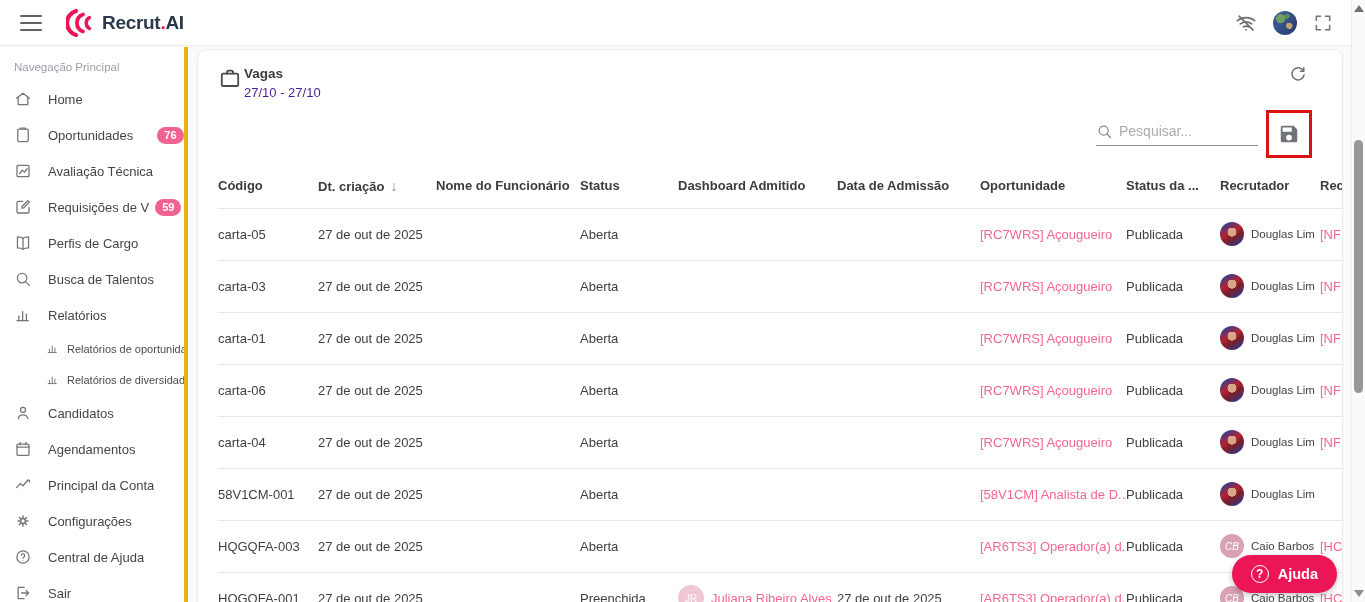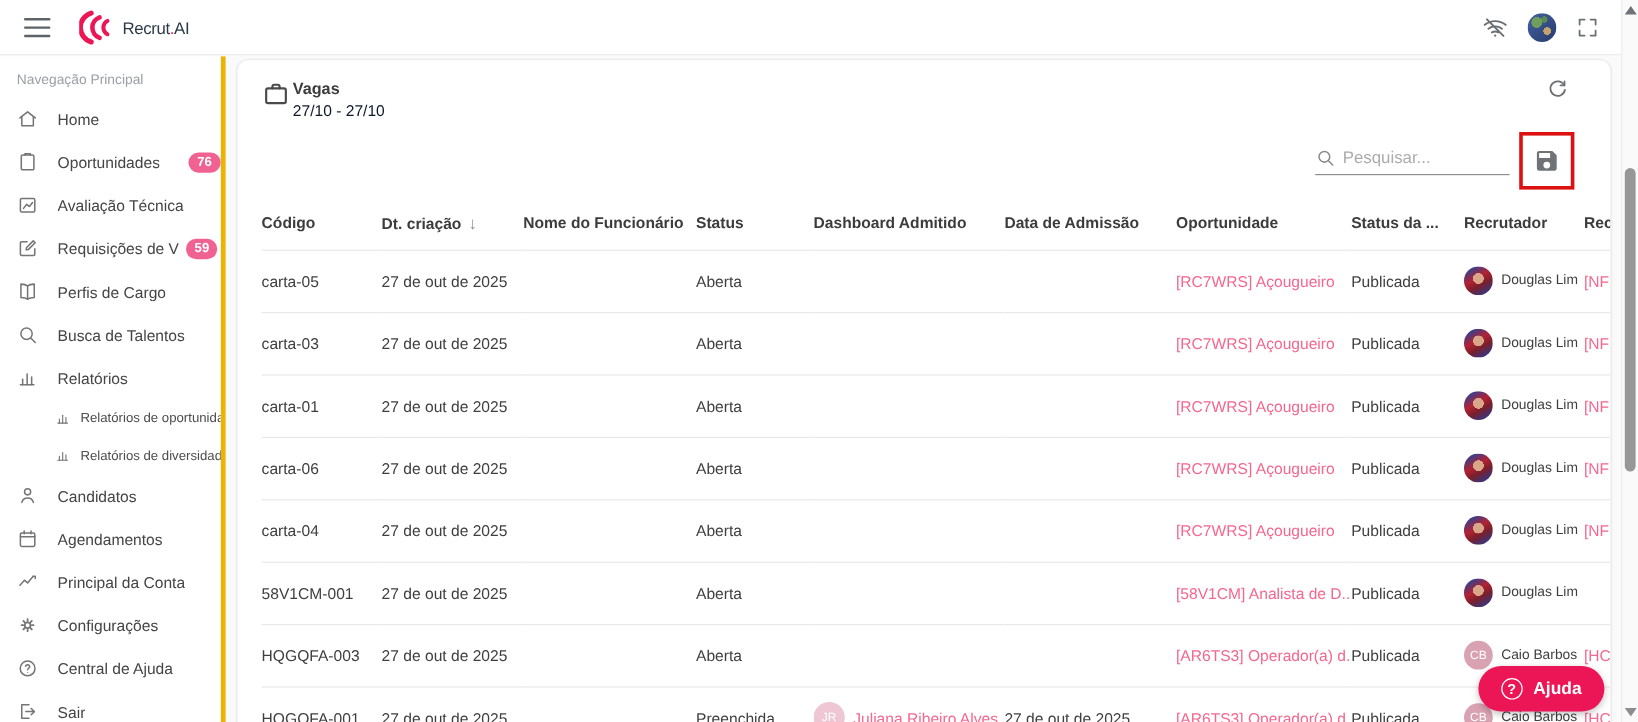--- a/index.html
+++ b/index.html
@@ -6,21 +6,21 @@
   html,body { width:1365px; height:602px; overflow:hidden; }
   body { position:relative; background:#fafafa; font-family:"Liberation Sans",sans-serif; color:#3f3f3f; }
 
   
   .topbar { position:absolute; left:0; top:0; right:14px; height:46px; background:#fff;
             border-bottom:1px solid #ececec; display:flex; align-items:center; z-index:6; }
   .hamburger { width:22px; height:16px; margin-left:20px; display:flex; flex-direction:column;
                justify-content:space-between; cursor:pointer; }
   .hamburger i { display:block; height:2px; background:#5f6368; border-radius:1px; }
   .logo { display:flex; align-items:center; margin-left:24px; gap:4px; }
-  .logo-text { font-size:14px; font-weight:normal; color:#2b3948; letter-spacing:-0.3px; }
+  .logo-text { font-size:19px; font-weight:bold; color:#2b3948; letter-spacing:-0.3px; }
   .logo-dot { color:#ec1555; }
   .topbar-right { margin-left:auto; display:flex; align-items:center; gap:16px; margin-right:18px; }
   .globe { width:24px; height:24px; border-radius:50%;
            background:
              radial-gradient(circle at 32% 32%, #6f9e5e 0 19%, rgba(0,0,0,0) 20%),
              radial-gradient(circle at 68% 62%, #c2a36b 0 14%, rgba(0,0,0,0) 15%),
              radial-gradient(circle at 58% 22%, #5e8a55 0 11%, rgba(0,0,0,0) 12%),
              linear-gradient(135deg,#44639f,#273a6e);
            cursor:pointer; }
 
@@ -48,21 +48,21 @@
   .badge { background:#f06292; color:#fff; font-size:11px; font-weight:bold; border-radius:10px;
            padding:2.5px 7px; margin-left:8px; flex:0 0 auto; }
   .badge.overlap { margin-left:-10px; }
 
   
   .main { position:absolute; left:192px; top:47px; right:14px; bottom:0; background:#fafafa; }
   .card { position:absolute; left:5px; top:2px; right:8px; height:720px; background:#fff;
           border:1px solid #ebebeb; border-radius:10px; box-shadow:0 1px 2px rgba(0,0,0,0.05); overflow:hidden; }
   .card-head { display:flex; align-items:flex-start; gap:2px; padding:16px 20px 0 20px; }
   .card-title { font-size:13.5px; font-weight:bold; color:#3c3c3c; }
-  .card-dates { font-size:13px; color:#0f172a; margin-top:4px; }
+  .card-dates { font-size:13px; color:#4c1d95; margin-top:4px; }
   .refresh-btn { position:absolute; top:15px; right:34px; cursor:pointer; }
 
   .toolbar { position:absolute; top:60px; right:30px; display:flex; align-items:center; gap:8px; }
   .search { display:flex; align-items:center; gap:6px; border-bottom:1px solid #8f8f8f;
             width:162px; padding-bottom:5px; }
   .search input { border:none; outline:none; font-size:14px; color:#555; width:128px;
                   font-family:"Liberation Sans",sans-serif; background:transparent; }
   .search input::placeholder { color:#ababab; }
   .save-annotation { border:3px solid #dd1111; padding:10px 9px; display:flex; align-items:center; }
   .save-btn { background:none; border:none; cursor:pointer; line-height:0; }
@@ -77,21 +77,21 @@
   td { height:52px; border-top:1px solid #e8e8e8; font-size:13px; color:#3f3f3f;
        padding-right:8px; white-space:nowrap; overflow:hidden; vertical-align:middle; }
   .plink { color:#f4678e; text-decoration:none; cursor:pointer; }
   .cellflex { display:flex; align-items:center; gap:7px; }
   .avatar { width:26px; height:26px; border-radius:50%; flex:0 0 auto; display:inline-flex;
             align-items:center; justify-content:center; font-size:10px; color:#fff; }
   .avatar.small { width:24px; height:24px; }
   .avatar.photo { background:
         radial-gradient(circle at 50% 42%, #d9a689 0 24%, rgba(0,0,0,0) 25%),
         linear-gradient(150deg,#33418f 12%, #b22234 42%, #7a1f2b 62%, #2b3a8f 92%); }
-  .avatar.initials { background:#d9a2b2; }
+  .avatar.initials { background:#d9a2b2;font-style:italic; }
   .avatar.av-jr { background:#eec6d4; }
   .rec-name { font-size:11.5px; color:#3f3f3f; }
 
   .help-btn { position:absolute; right:28px; bottom:9px; height:38px; background:#ec1555; color:#fff;
               border:none; border-radius:20px; display:flex; align-items:center; gap:9px; padding:0 19px;
               font-size:14.5px; font-weight:bold; cursor:pointer; z-index:8;
               box-shadow:0 2px 6px rgba(0,0,0,0.25); font-family:"Liberation Sans",sans-serif; }
   .help-q { width:18px; height:18px; border:1.8px solid #fff; border-radius:50%; display:inline-flex;
             align-items:center; justify-content:center; font-size:12px; font-weight:bold; }
 

